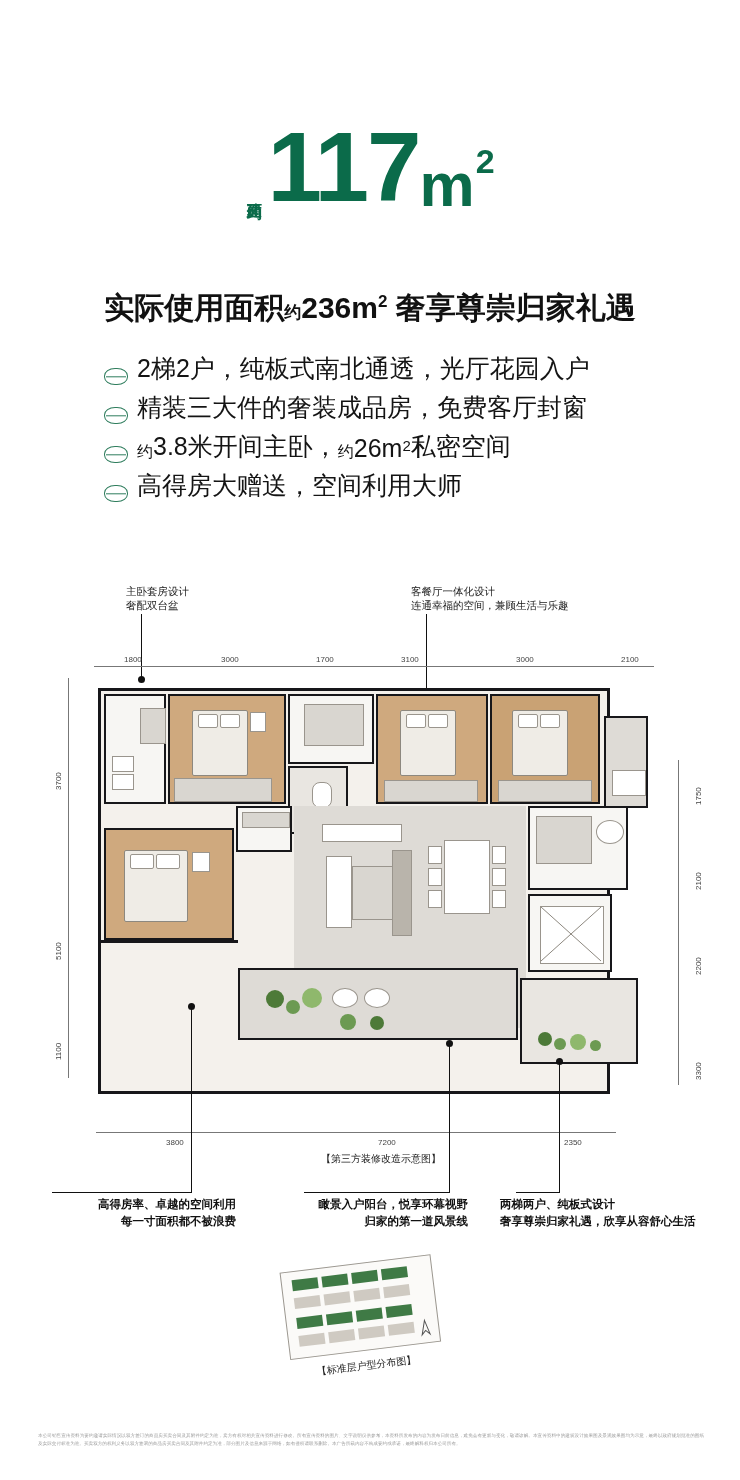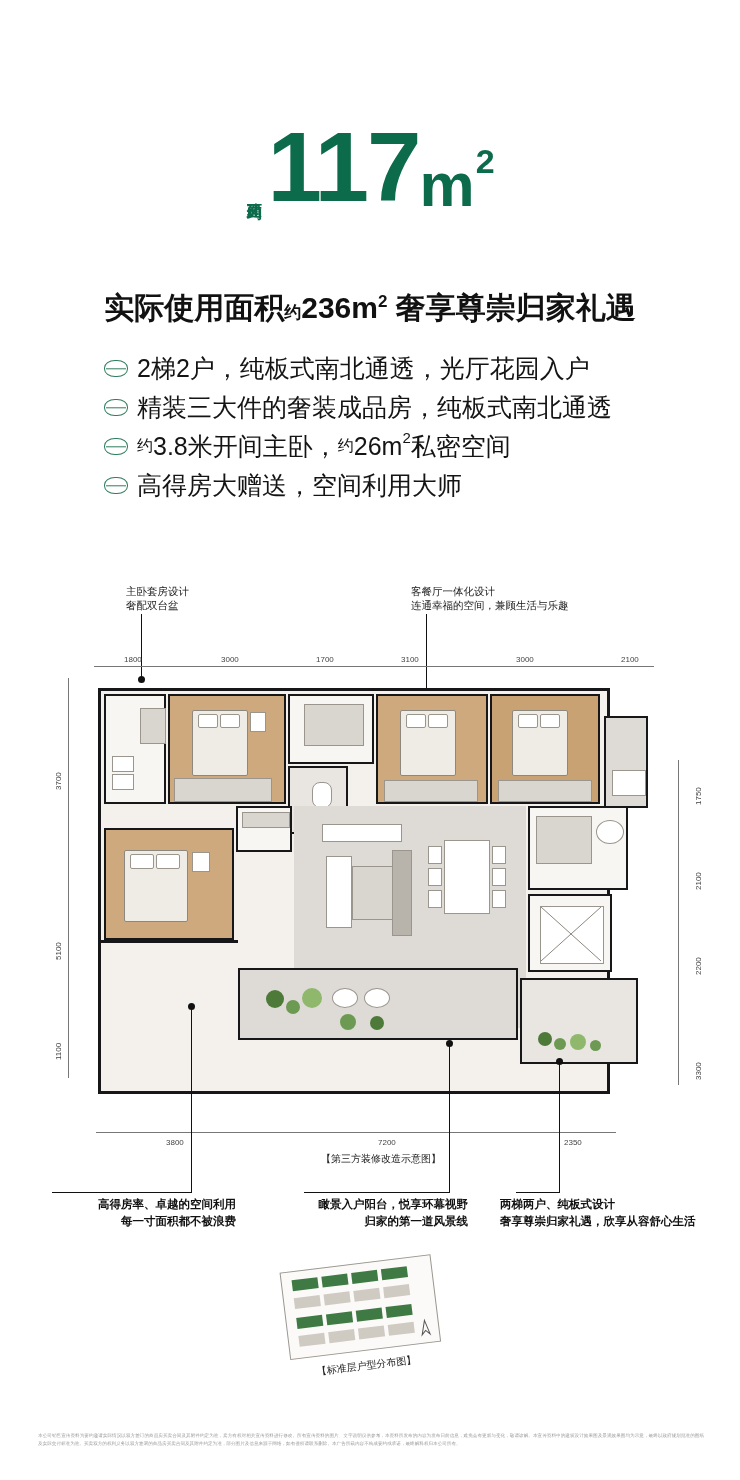--- a/index.html
+++ b/index.html
@@ -42,21 +42,21 @@
     font-size:30px;font-weight:bold;color:#111;letter-spacing:0px;
   }
   .subtitle .sm{font-size:17px;font-weight:bold;}
   .subtitle .sup{font-size:17px;position:relative;top:-11px;}
 
   
   .bullets{
     position:absolute;top:352px;left:104px;width:560px;
   }
   .bullet{
-    display:flex;align-items:center;margin-bottom:6px;
+    display:flex;align-items:flex-end;margin-bottom:6px;
     font-size:25px;color:#141414;letter-spacing:0px;
   }
   .leaf{
     width:22px;height:15px;margin-right:9px;flex:0 0 auto;
     border:1.6px solid #2f7d5d;border-radius:11px/8px;
     position:relative;background:#fff;
   }
   .leaf:before{
     content:"";position:absolute;left:1px;right:1px;top:50%;
     height:1.4px;background:#2f7d5d;transform:translateY(-50%);
@@ -155,21 +155,21 @@
     <span>实际使用面积</span><span class="sm">约</span><span>236</span><span>m</span><span class="sup">2</span>&nbsp;<span>奢享尊崇归家礼遇</span>
   </div>
 
   <div class="bullets">
     <div class="bullet">
       <span class="leaf"></span>
       <span>2梯2户，纯板式南北通透，光厅花园入户</span>
     </div>
     <div class="bullet">
       <span class="leaf"></span>
-      <span>精装三大件的奢装成品房，纯板式南北通透</span>
+      <span>精装三大件的奢装成品房，免费客厅封窗</span>
     </div>
     <div class="bullet">
       <span class="leaf"></span>
       <span class="sm">约</span>
         <span>3.8米开间主卧，</span>
         <span class="sm">约</span>
         <span>26m</span>
         <span class="sup">2</span>
         <span>私密空间</span>
     </div>

